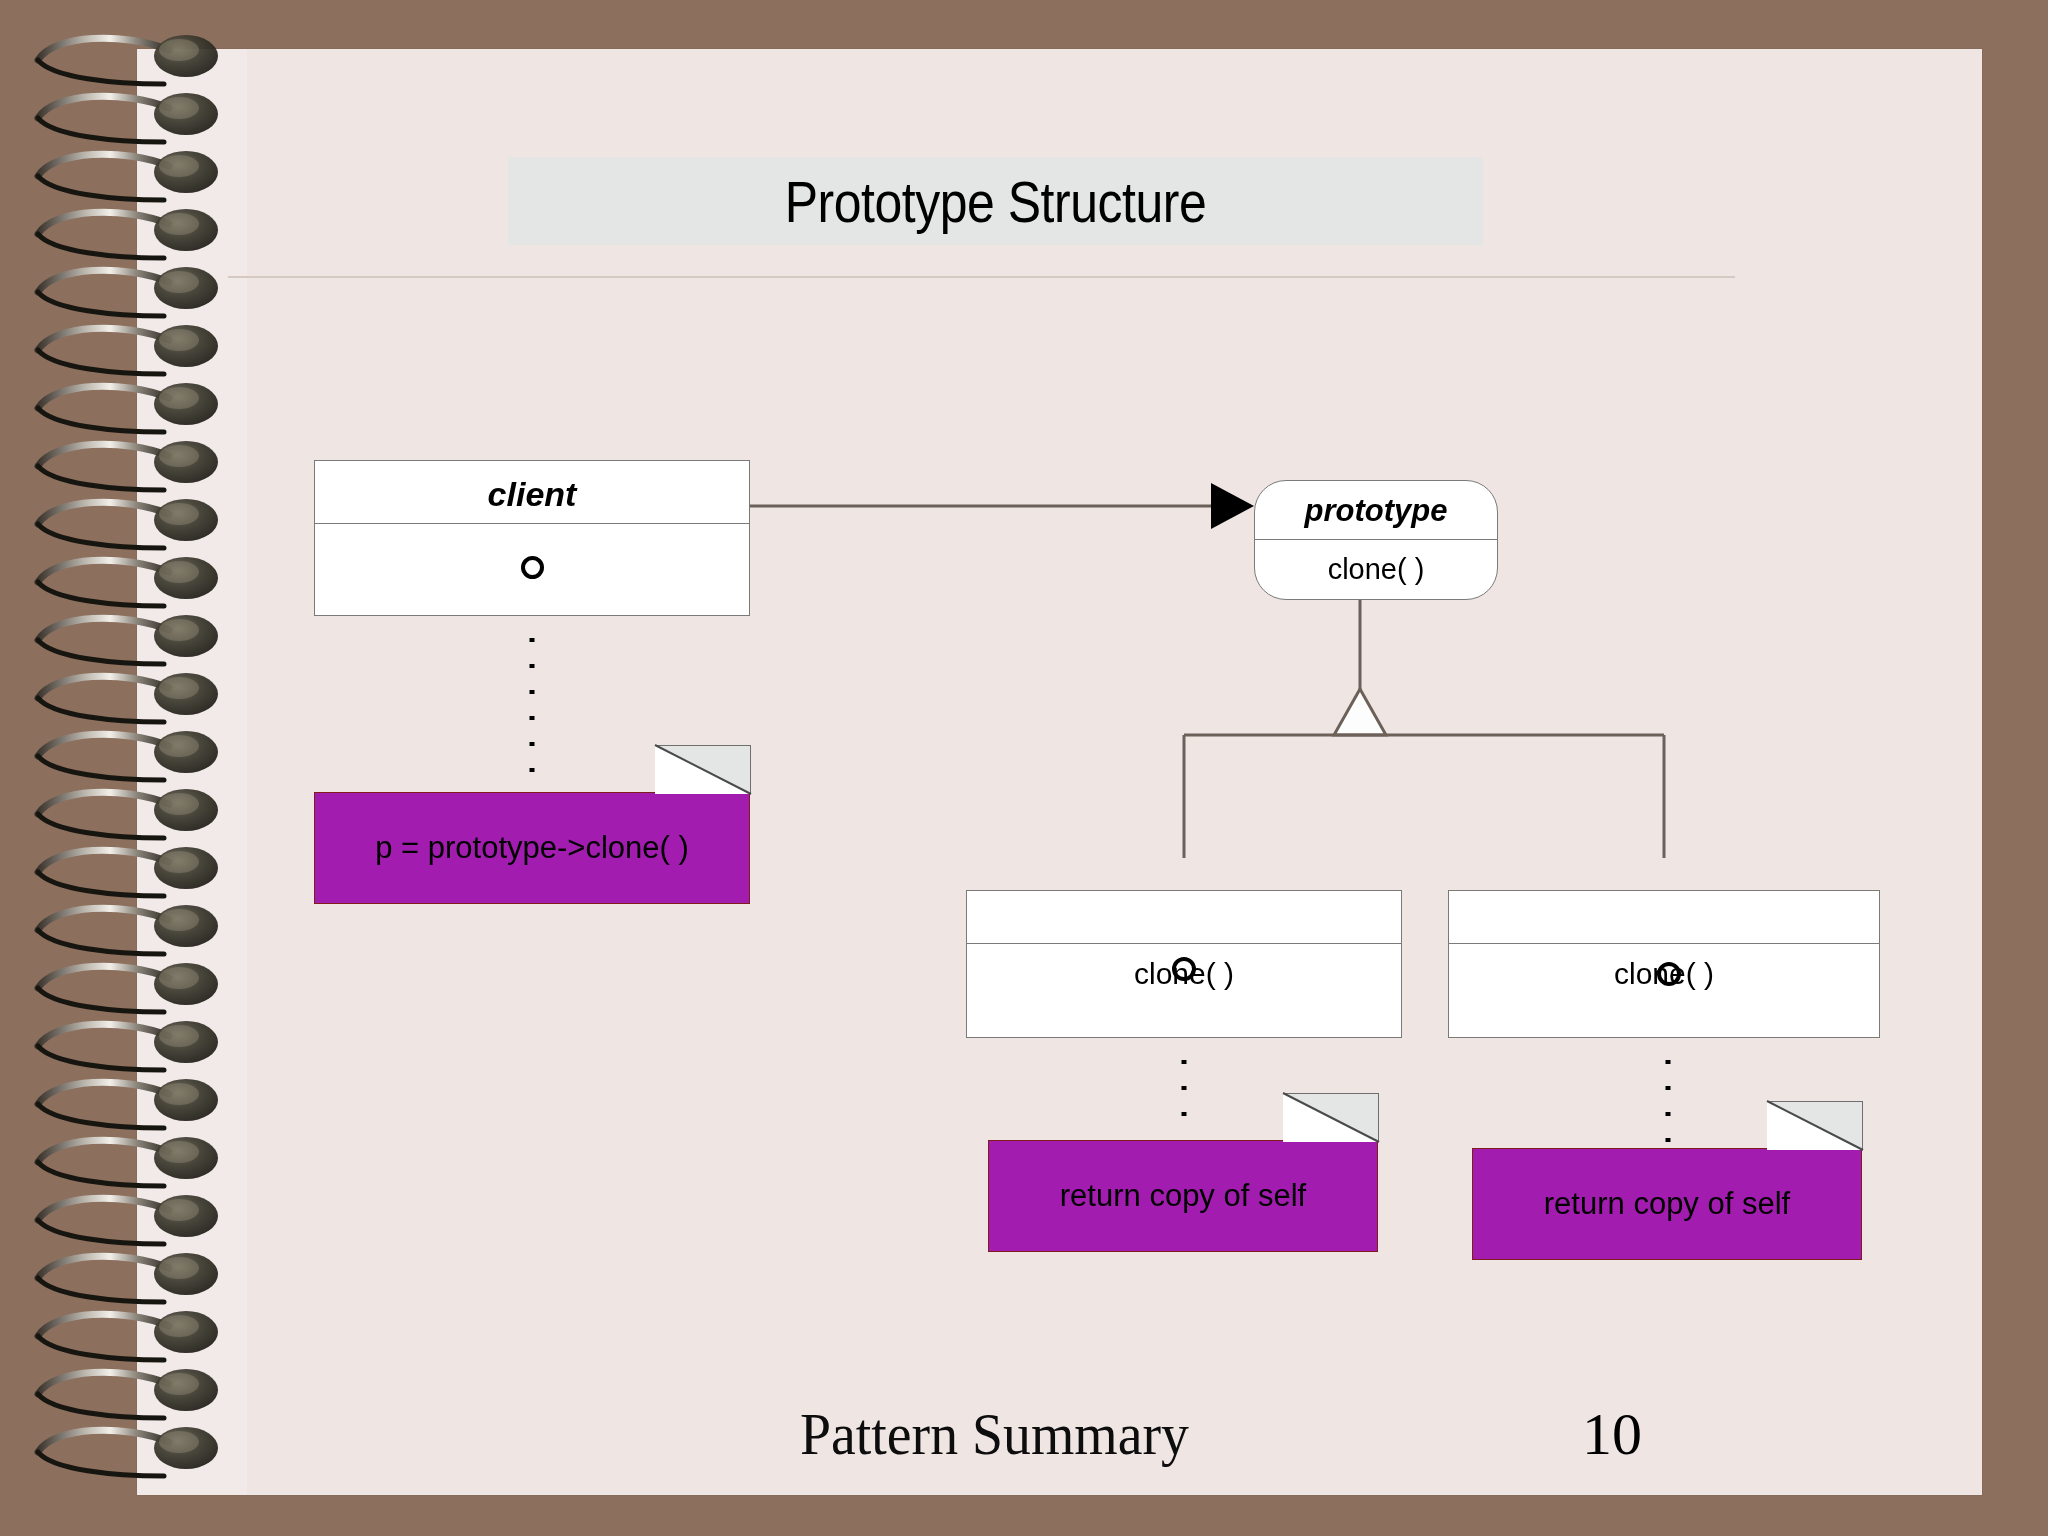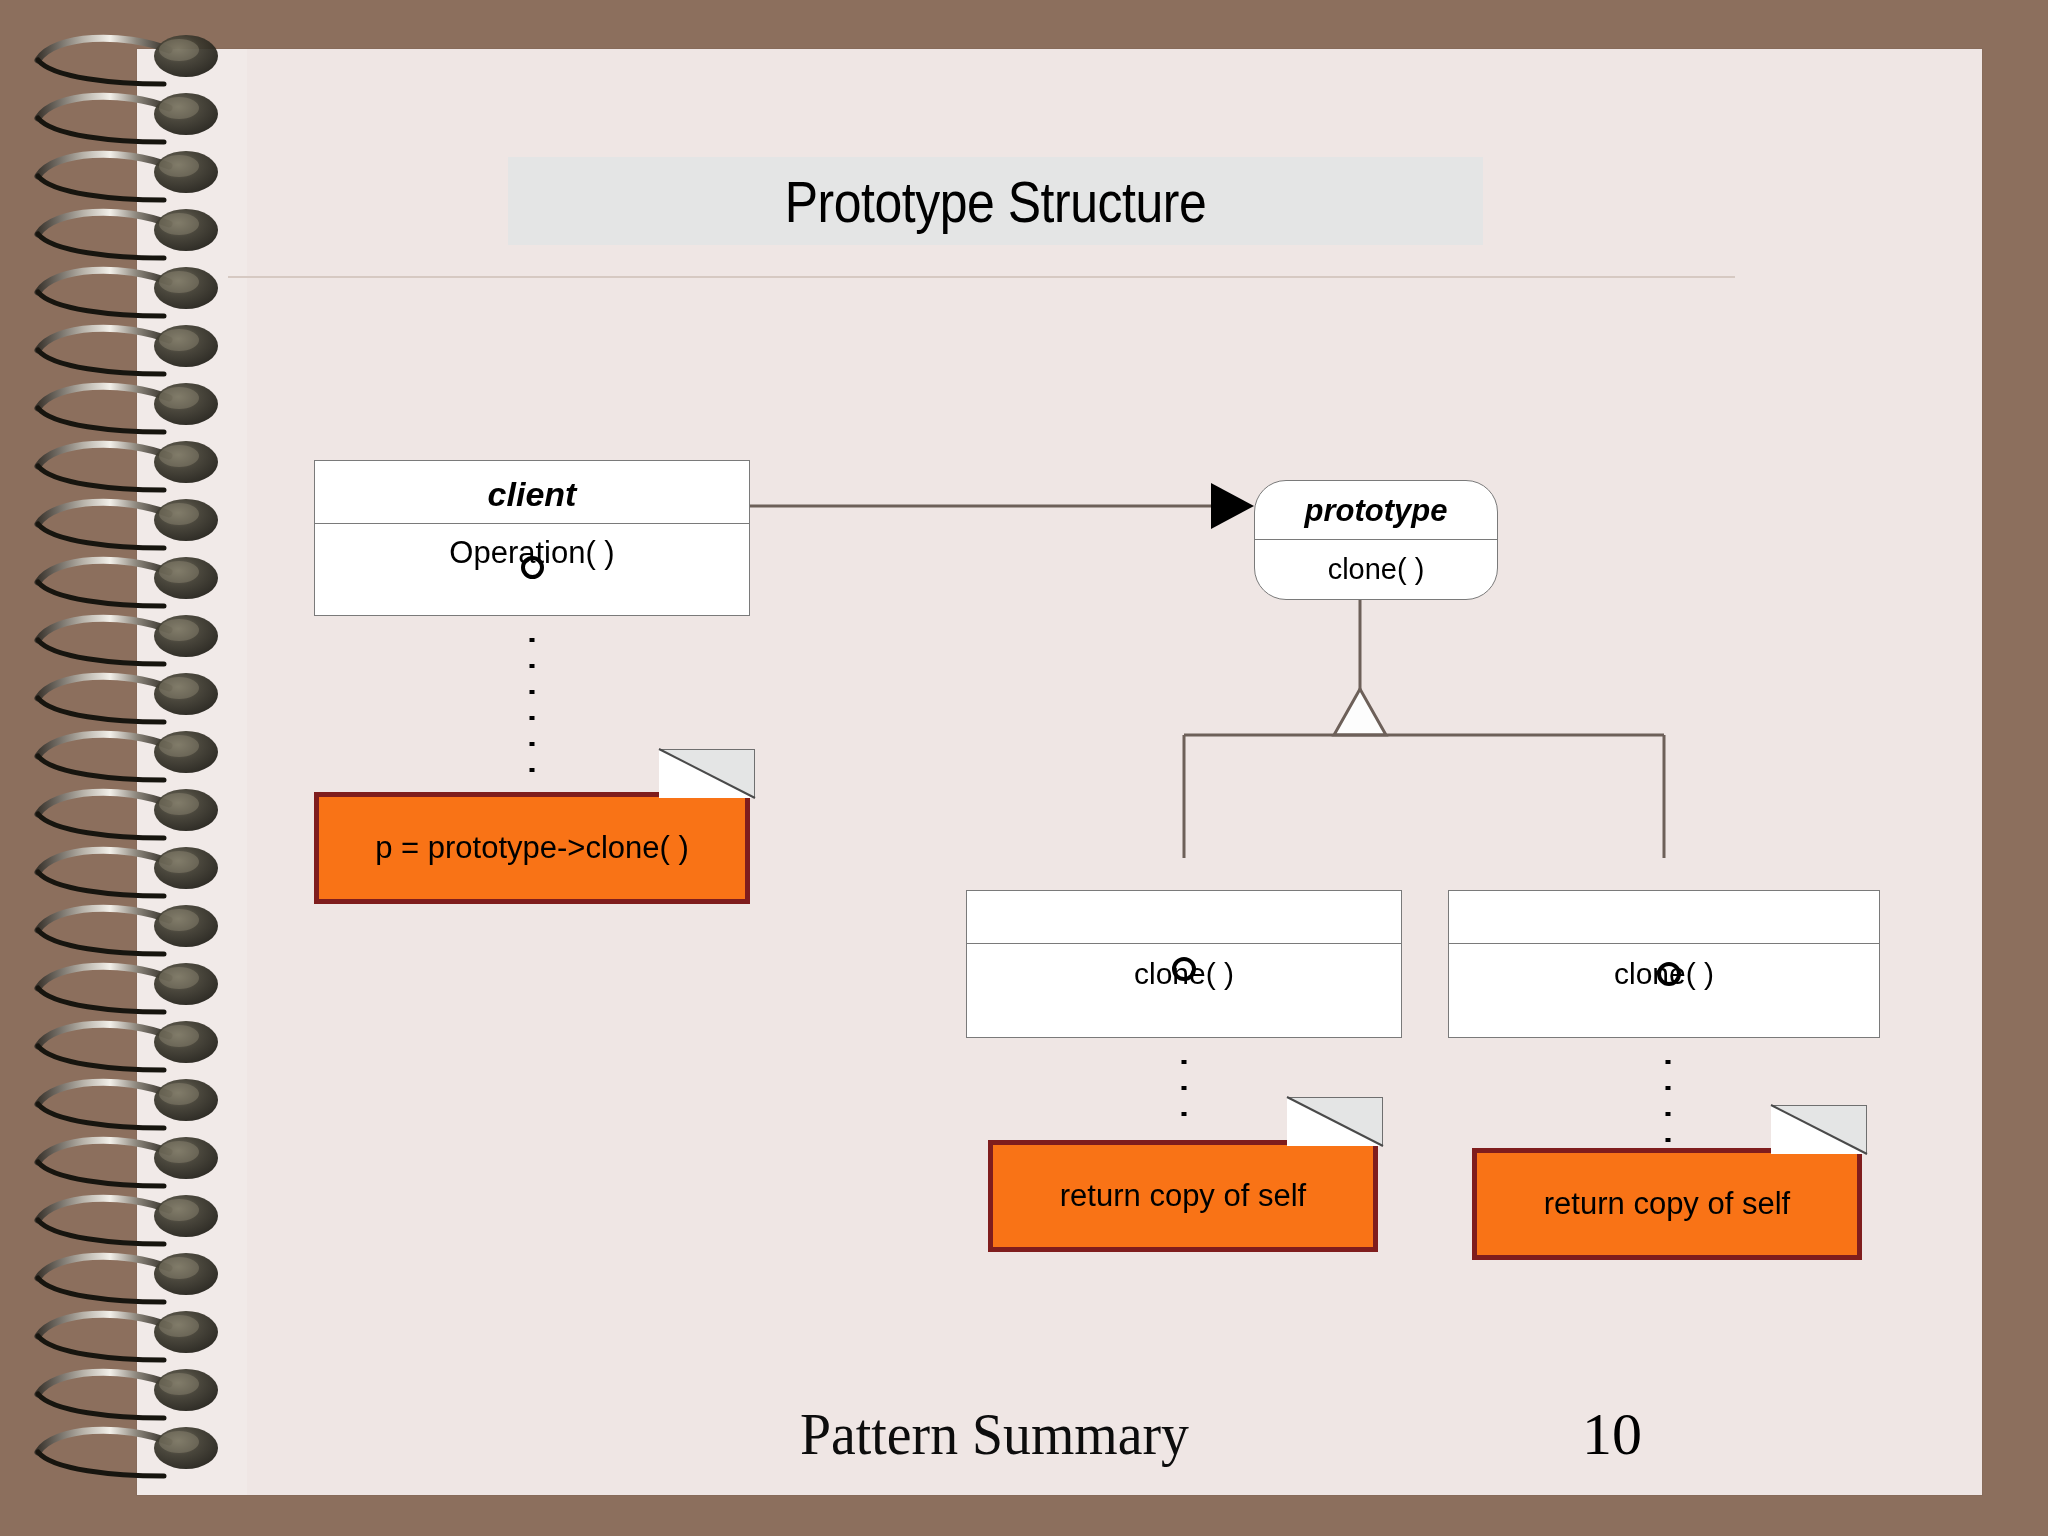--- a/index.html
+++ b/index.html
@@ -148,22 +148,22 @@
 
   
   #box-cp2 { left: 1448px; top: 858px; width: 432px; height: 148px; }
   #box-cp2 .uml-name { top: 2px; height: 50px; font-size: 32px; }
   #box-cp2 .uml-divider { top: 52px; }
   #box-cp2 .uml-op { top: 52px; height: 62px; font-size: 30px; }
 
   
   .note-box {
     position: absolute;
-    background: #f97316;
-    border: 5px solid #7f1d1d;
+    background: #a21caf;
+    border: 1px solid #7f1d1d;
     box-sizing: border-box;
   }
   .note-text {
     position: absolute;
     left: 0;
     top: 0;
     width: 100%;
     height: 100%;
     display: flex;
     align-items: center;
@@ -314,21 +314,20 @@
     <line x1="1664" y1="735" x2="1664" y2="858" stroke="#6d6059" stroke-width="3"></line>
 
     <line x1="532" y1="586" x2="532" y2="790" stroke="#000000" stroke-width="5" stroke-dasharray="4 22" stroke-linecap="butt"></line>
     <line x1="1184" y1="1008" x2="1184" y2="1138" stroke="#000000" stroke-width="5" stroke-dasharray="4 22" stroke-linecap="butt"></line>
     <line x1="1668" y1="1008" x2="1668" y2="1146" stroke="#000000" stroke-width="5" stroke-dasharray="4 22" stroke-linecap="butt"></line>
   </svg>
 
   <div class="uml-box" id="box-client">
     <div class="uml-name">client</div>
     <div class="uml-divider"></div>
-    <div class="uml-op">Operation( )</div>
   </div>
 
   <div class="uml-box" id="box-prototype">
     <div class="uml-name">prototype</div>
     <div class="uml-divider"></div>
     <div class="uml-op">clone( )</div>
   </div>
 
   <div class="uml-box" id="box-cp1">
     <div class="uml-divider"></div>

